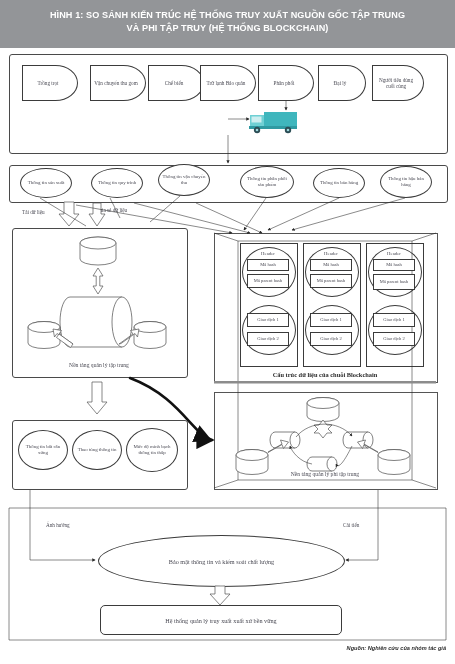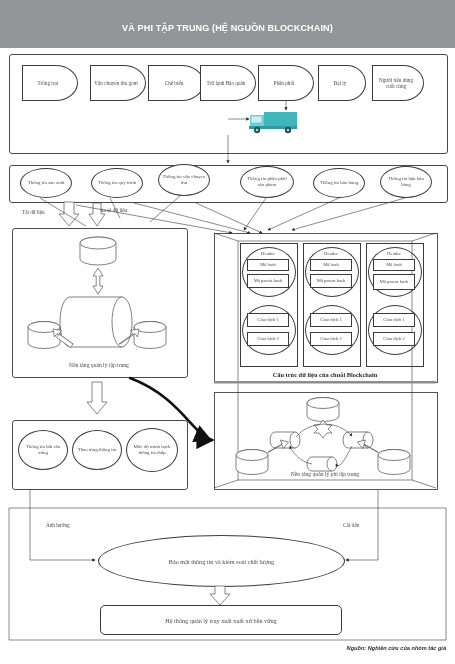--- a/index.html
+++ b/index.html
@@ -60,22 +60,22 @@
           display:flex;align-items:center;justify-content:center;
           font-size:6.2px;color:#4b4b55;}
 </style>
 </head>
 <body>
 
 <div id="root">
 
   <div class="hdr"></div>
   <div class="hdr-t">
-    <br>
-    <span>VÀ PHI TẬP TRUNG (HỆ NGUỒN BLOCKCHAIN)</span>
+    <span>HÌNH 1: SO SÁNH KIẾN TRÚC HỆ THỐNG TRUY XUẤT NGUỒN GỐC TẬP TRUNG</span><br>
+    <span>VÀ PHI TẬP TRUY (HỆ THỐNG BLOCKCHAIN)</span>
   </div>
 
   <div class="frame" style="left:9px;top:54px;width:437px;height:98px;"></div>
 
   <div class="stage" style="left:22px;top:65px;width:56px;height:36px;">
     <span>Trồng trọt</span>
     </div>
   <div class="stage" style="left:90px;top:65px;width:56px;height:36px;">
     <span>Vận chuyển thu gom</span>
     </div>

